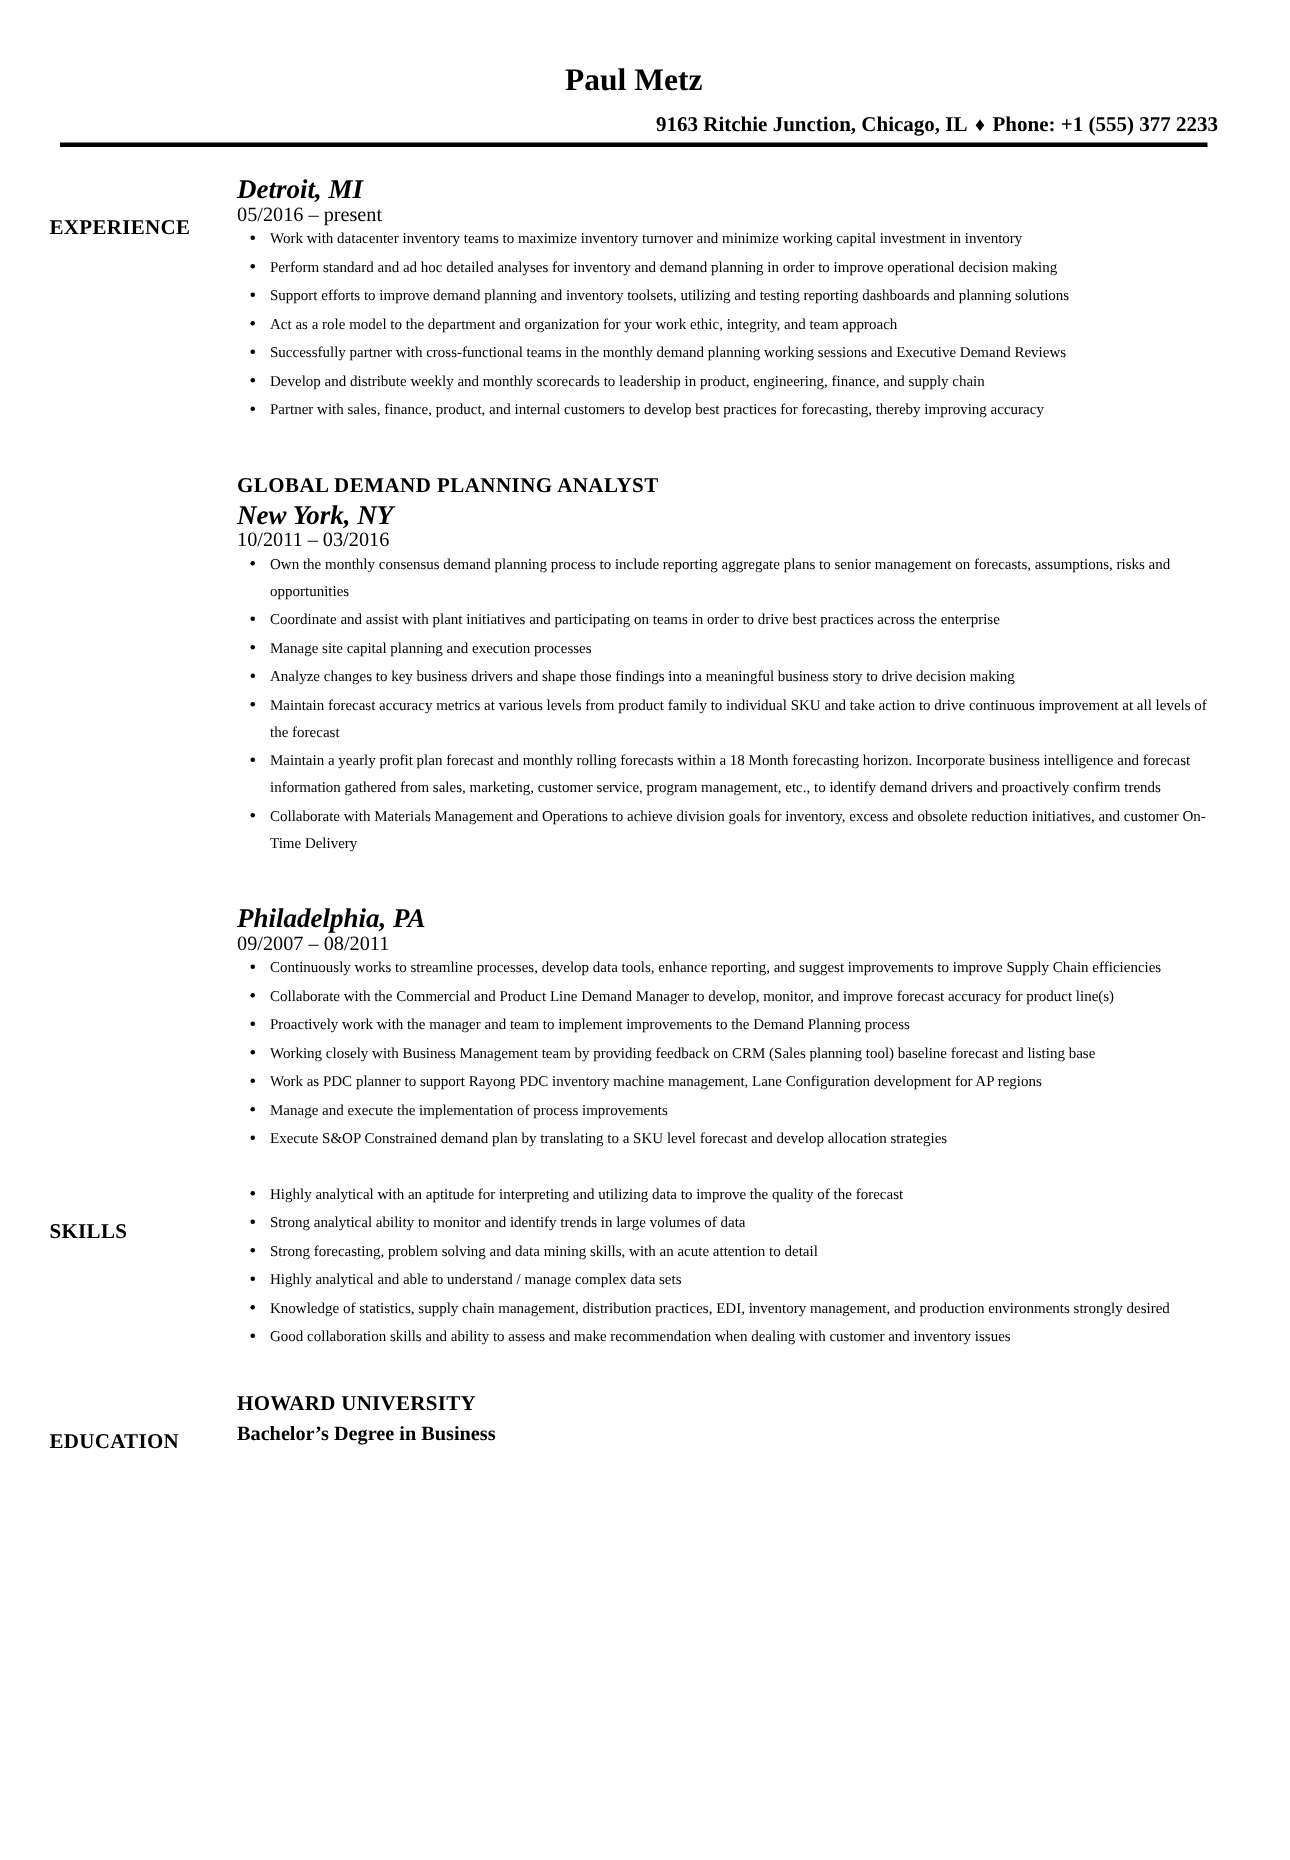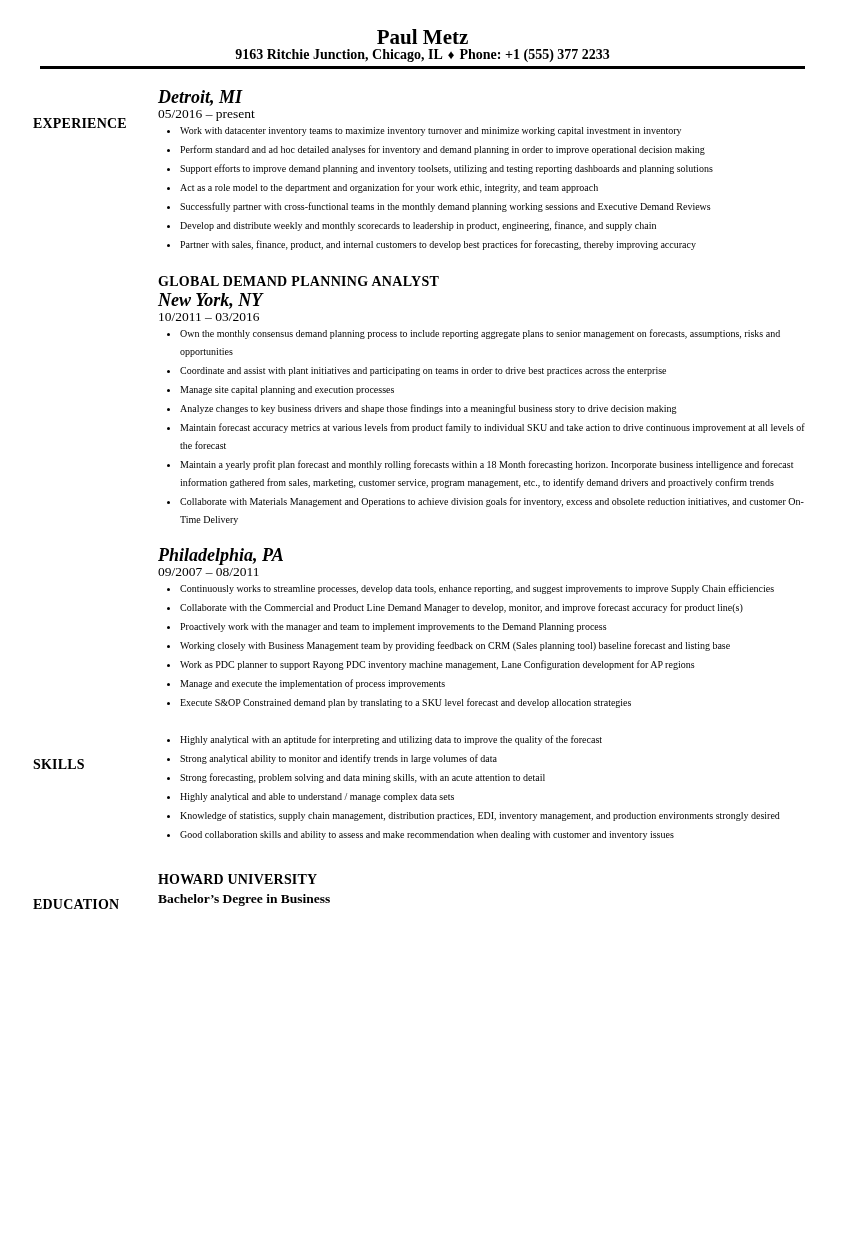--- a/index.html
+++ b/index.html
@@ -12,31 +12,33 @@
     color: #000000;
     font-family: "Liberation Serif", "DejaVu Serif", serif;
   }
   .page {
     width: 860px;
     height: 1240px;
     padding: 0 48px 0 33px;
     overflow: hidden;
   }
   
-  .doc-header { text-align: center; padding-top: 27px; }
+  .doc-header { text-align: center; padding-top: 43px; }
   .person-name {
     margin: 0;
     font-size: 21px;
     line-height: 21px;
     font-weight: bold;
   }
   .contact-line {
+    margin-top: 12px;
     font-size: 14px;
     line-height: 14px;
     font-weight: bold;
+    text-align: right;
   }
   .contact-line .sep { padding: 0 5px; font-size: 13px; }
   .header-rule {
     border: none;
     border-top: 3px solid #000000;
     margin: 4px 7px 0 7px;
     height: 0;
   }
   
   .section { display: flex; align-items: flex-start; }
@@ -46,21 +48,21 @@
   .section-label {
     flex: 0 0 125px;
     font-weight: bold;
     font-size: 14px;
     line-height: 20px;
     letter-spacing: 0.2px;
     margin-top: 25px;
   }
   .section-content { flex: 1 1 auto; max-width: 654px; }
   
-  .job + .job { margin-top: 18px; }
+  .job + .job { margin-top: 32px; }
   .job-title {
     font-weight: bold;
     font-size: 14px;
     line-height: 20px;
     letter-spacing: 0.3px;
   }
   .job-location {
     font-weight: bold;
     font-size: 18px;
     line-height: 17px;

